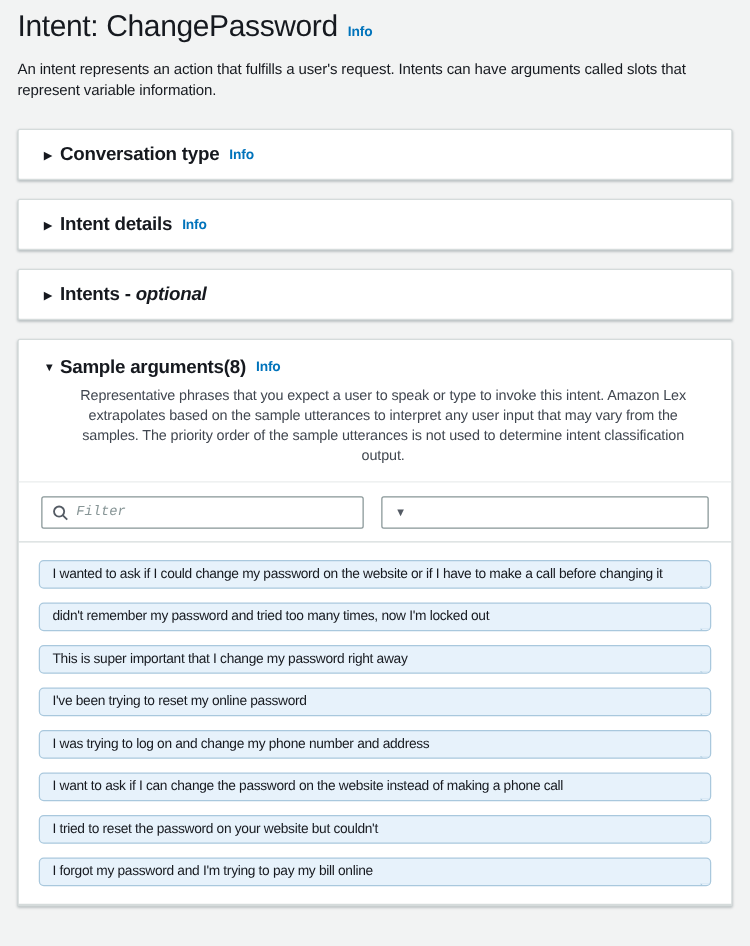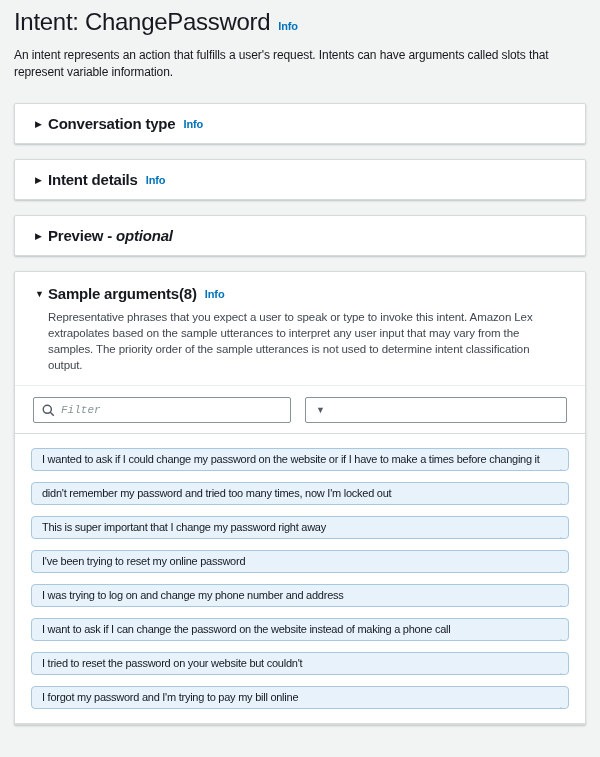--- a/index.html
+++ b/index.html
@@ -16,21 +16,21 @@
            box-shadow: 0 1px 2px rgba(0,28,36,.22); margin-top: 15px; }
   .panel-header { display: flex; align-items: center; padding: 11px 20px; cursor: pointer; }
   .caret { display: inline-block; width: 13px; font-size: 9px; color: #16191f; flex: 0 0 13px; }
   .panel-title { font-size: 15px; font-weight: 700; letter-spacing: -0.2px; }
   .optional { font-style: italic; font-weight: 600; }
 
   .first-panel { margin-top: 22px; }
 
   
   .su-header { padding: 13px 20px 0 20px; }
-  .su-desc { font-size: 11.5px; line-height: 16px; color: #414750; padding: 7px 20px 12px 33px; }
+  .su-desc { font-size: 11.5px; line-height: 16px; color: #414750; padding: 7px 20px 12px 33px; text-align: center; }
   .divider { border-top: 1px solid #eaeded; }
 
   .controls-row { display: flex; gap: 14px; padding: 11px 18px 10px; }
   .filter-box { flex: 1; display: flex; align-items: center; border: 1px solid #879596; border-radius: 2px;
                 background: #fff; height: 26px; padding: 0 8px; }
   .filter-box input { border: none; outline: none; flex: 1; font-size: 11px; margin-left: 6px;
                       font-family: Liberation Mono, monospace; color: #be185d; }
   .filter-box input::placeholder { color: #879596; font-style: italic; }
   .select-box { flex: 1; display: flex; align-items: center; justify-content: space-between;
                 border: 1px solid #879596; border-radius: 2px; background: #fff; height: 26px;
@@ -76,21 +76,21 @@
   <div class="panel-header">
     <span class="caret">▶</span>
     <span class="panel-title">Intent details</span>
     <a class="info-link">Info</a>
   </div>
 </div>
 
 <div class="panel">
   <div class="panel-header">
     <span class="caret">▶</span>
-    <span class="panel-title">Preview -</span>
+    <span class="panel-title">Intents -</span>
     <span class="panel-title optional" style="margin-left:4px;">optional</span>
   </div>
 </div>
 
 <div class="panel">
   <div class="panel-header su-header">
     <span class="caret">▼</span>
     <span class="panel-title">Sample arguments</span>
     <span class="panel-title count">(8)</span>
     <a class="info-link">Info</a>
@@ -107,21 +107,21 @@
       </svg>
       <input type="text" placeholder="Filter" style="">
     </div>
     <div class="select-box">
       <span class="select-caret">▼</span>
     </div>
   </div>
 
 
   <div class="utterance-list">
-    <div class="bubble">I wanted to ask if I could change my password on the website or if I have to make a times before changing it</div>
+    <div class="bubble">I wanted to ask if I could change my password on the website or if I have to make a call before changing it</div>
     <div class="bubble">didn't remember my password and tried too many times, now I'm locked out</div>
     <div class="bubble">This is super important that I change my password right away</div>
     <div class="bubble">I've been trying to reset my online password</div>
     <div class="bubble">I was trying to log on and change my phone number and address</div>
     <div class="bubble">I want to ask if I can change the password on the website instead of making a phone call</div>
     <div class="bubble">I tried to reset the password on your website but couldn't</div>
     <div class="bubble">I forgot my password and I'm trying to pay my bill online</div>
   </div>
 
 </div>

